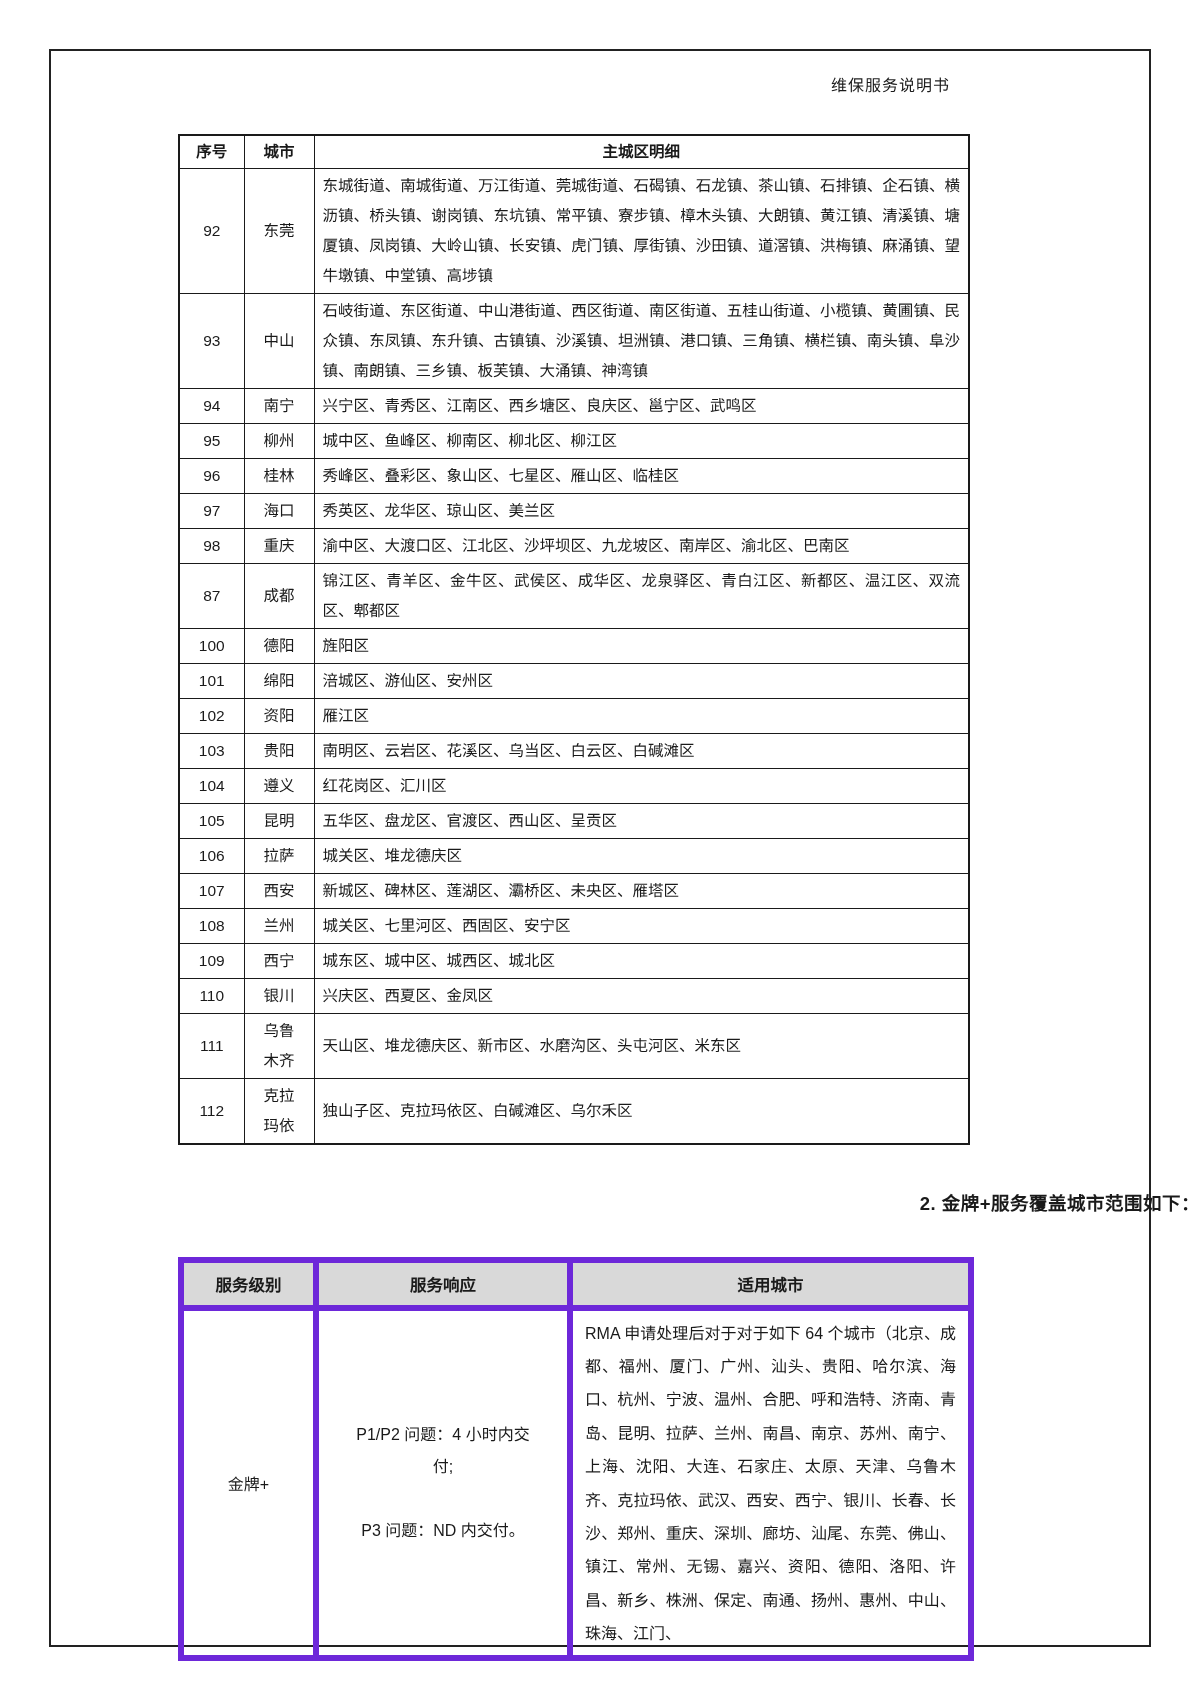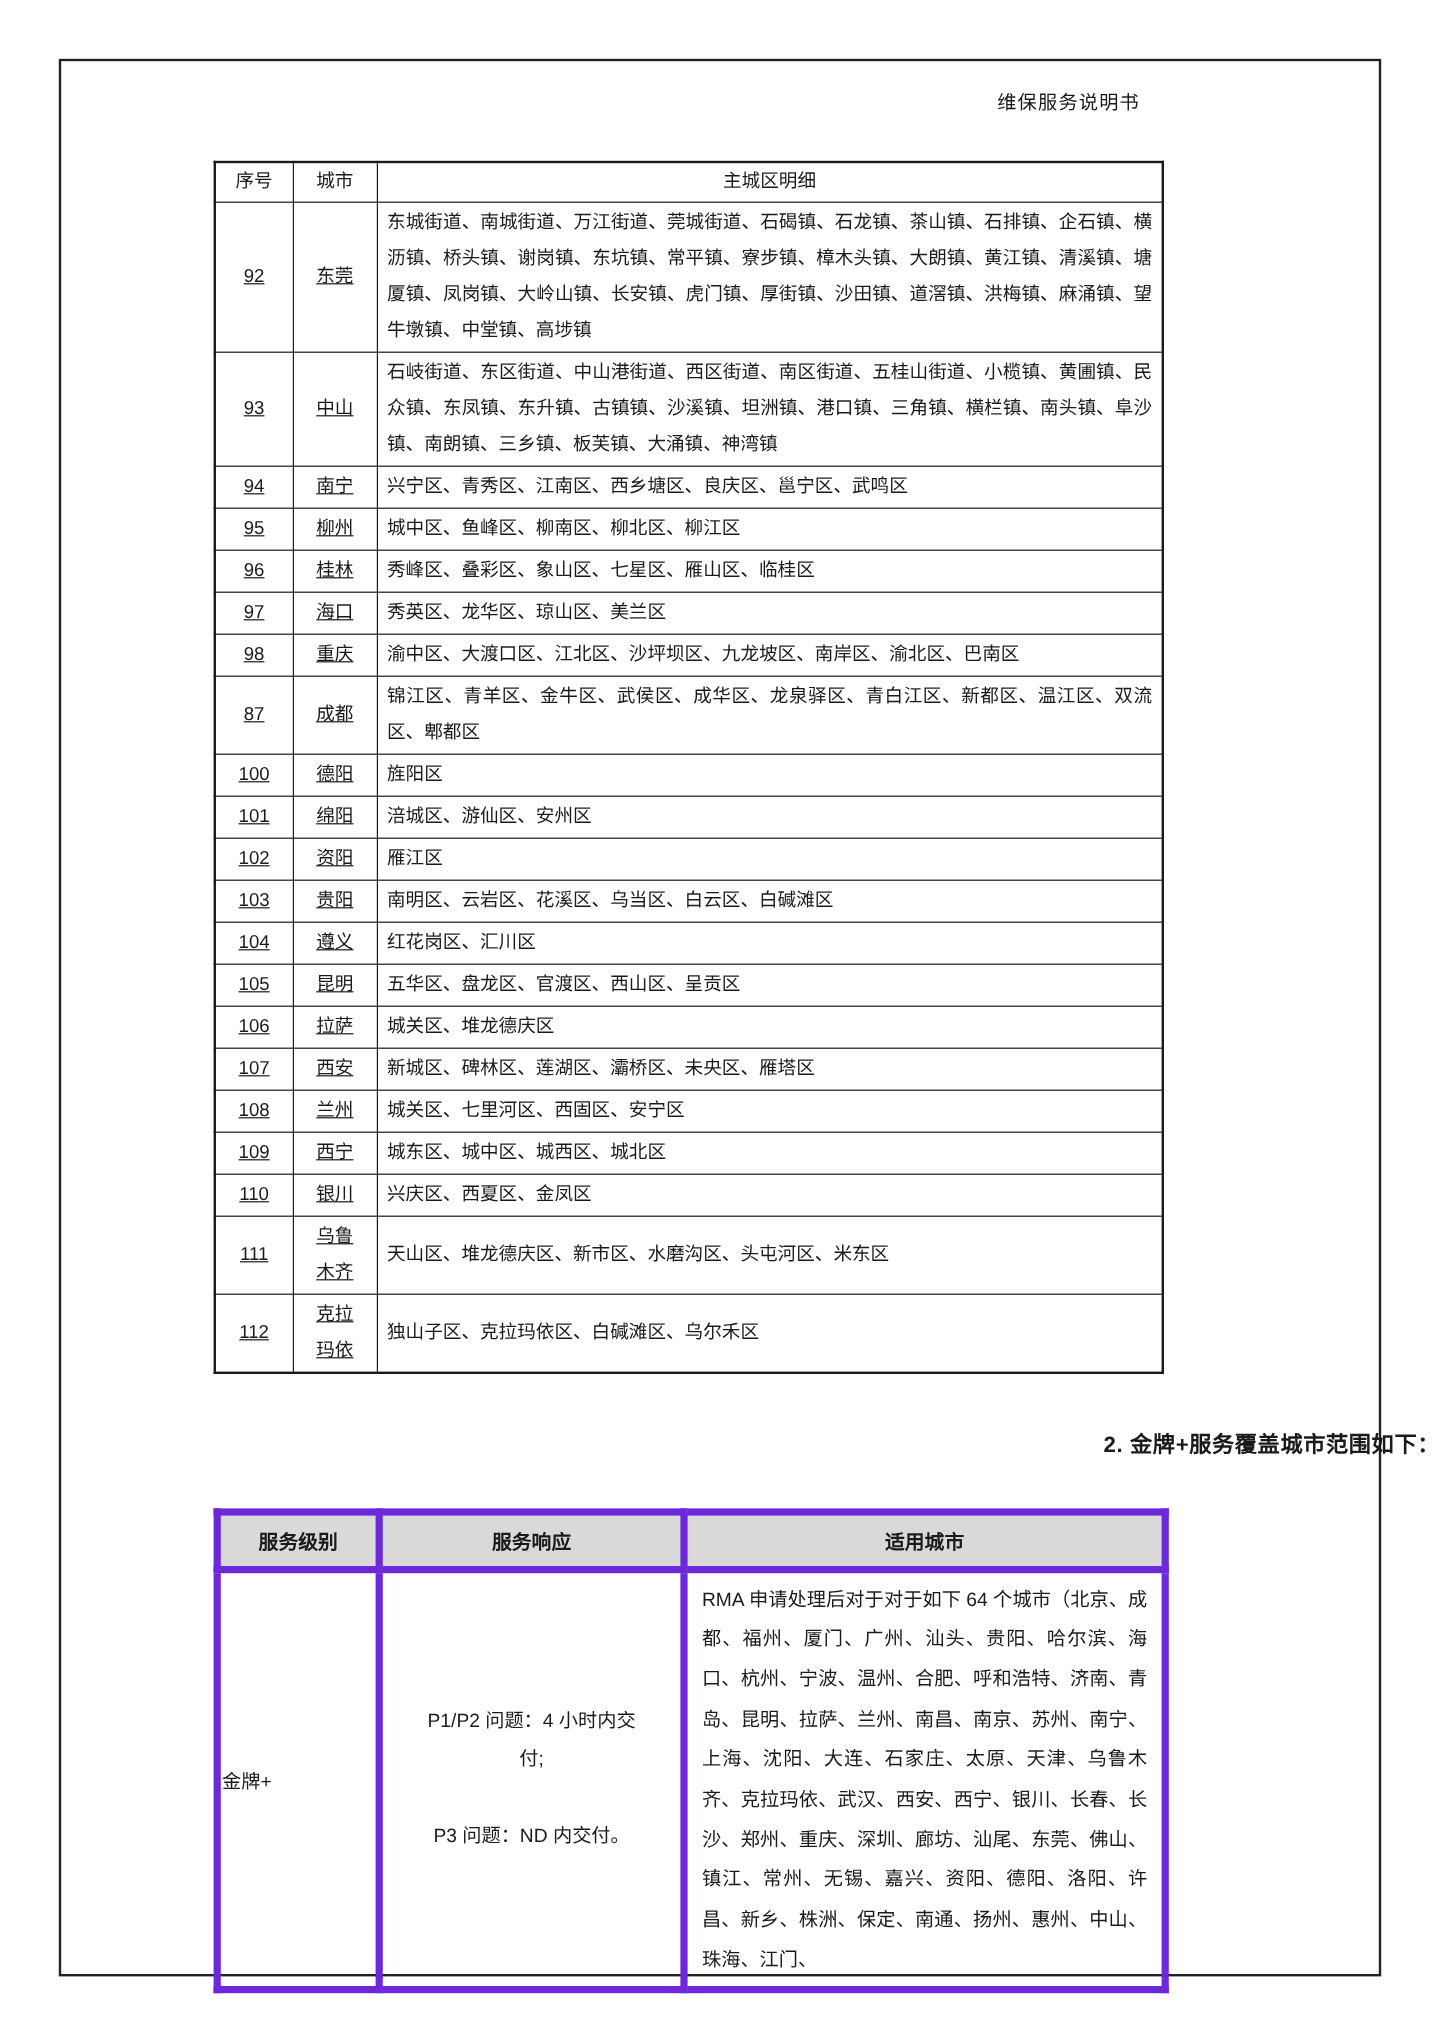--- a/index.html
+++ b/index.html
@@ -53,30 +53,29 @@
   table.city-table td {
     border: 1px solid #1a1a1a;
     font-size: 15.5px;
     line-height: 30px;
     padding: 2px 8px;
     box-sizing: border-box;
     vertical-align: middle;
     word-break: break-all;
   }
   table.city-table th {
-    font-weight: normal;
+    font-weight: bold;
     text-align: center;
     height: 33px;
     padding: 0 4px;
   }
   td.seq-cell, td.city-cell {
     text-align: center;
     white-space: pre-line;
     padding: 2px 4px;
-    text-decoration: underline;
   }
   td.districts-cell {
     text-align: justify;
   }
   
   .section-heading {
     margin: 44px 0 0 166px;
     font-size: 18.5px;
     font-weight: bold;
     letter-spacing: 0.5px;
@@ -100,21 +99,21 @@
   }
   table.service-table th {
     background: #d9d9d9;
     font-weight: bold;
     font-size: 16.5px;
     text-align: center;
     height: 48px;
     vertical-align: middle;
   }
   td.level-cell {
-    text-align: left;
+    text-align: center;
     vertical-align: middle;
     font-size: 16px;
     margin-left: 48px;
   }
   td.response-cell {
     text-align: center;
     vertical-align: middle;
     font-size: 16px;
     line-height: 32px;
     padding: 8px 28px;

